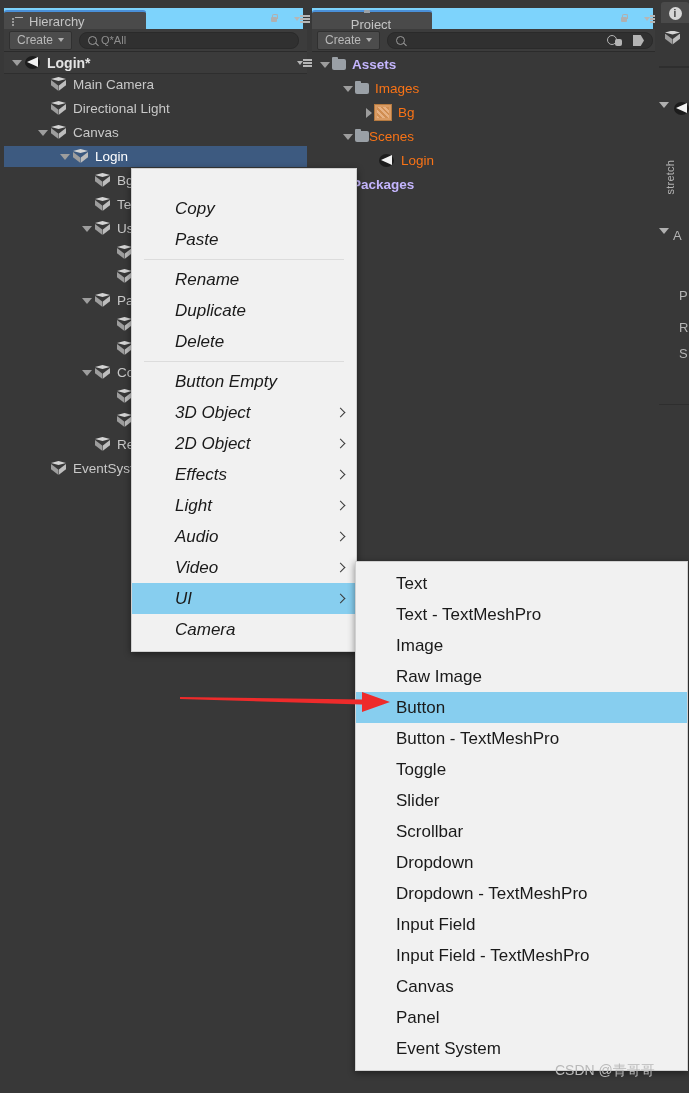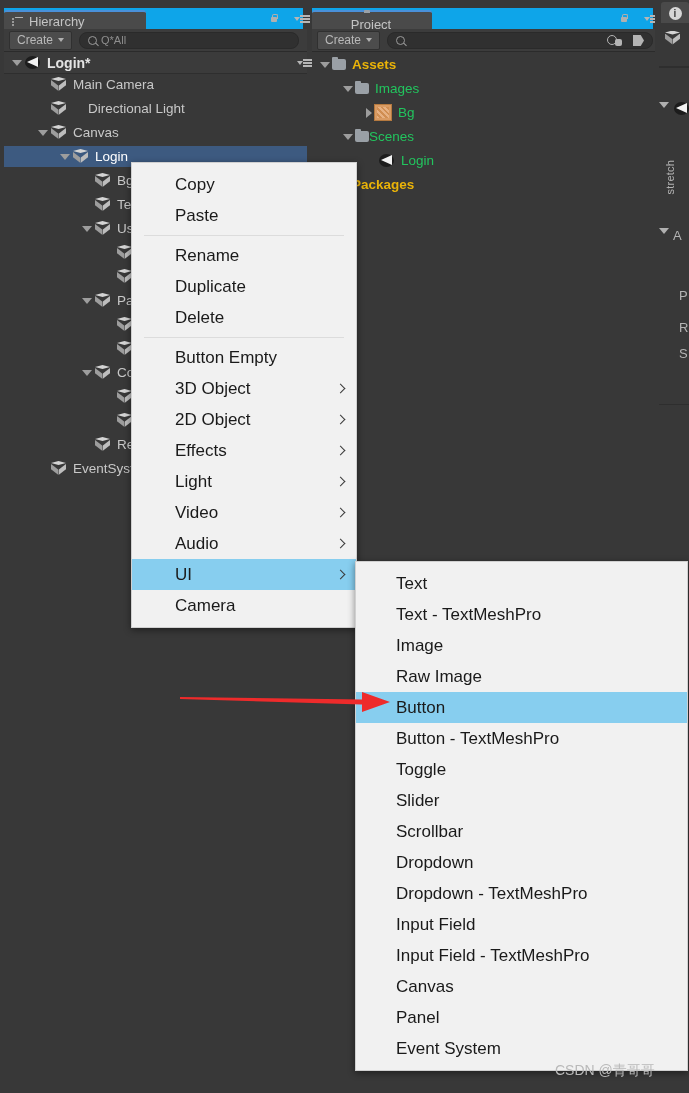--- a/index.html
+++ b/index.html
@@ -8,21 +8,21 @@
     font-family:"Liberation Sans", sans-serif;
     -webkit-font-smoothing:antialiased;
   }
   .root{position:absolute;inset:0;background:#383838;}
 
   
   .abs{position:absolute;}
 
   
   .panel{position:absolute;background:#383838;}
-  .panel-tabbar{position:absolute;left:0;top:0;height:21px;right:4px;background:#0ea5e9;}
+  .panel-tabbar{position:absolute;left:0;top:0;height:21px;right:4px;background:#7dd3fc;}
   .tab{
     position:absolute;left:0;top:2px;height:19px;
     background:#4a4a4a;border-top:2px solid #4a90d9;
     border-top-left-radius:3px;border-top-right-radius:3px;
     display:flex;align-items:center;gap:5px;padding:0 10px 0 8px;
     color:#c4c4c4;font-size:13px;
   }
   .tab-icon{width:13px;height:12px;display:inline-block;position:relative;}
 
   
@@ -82,22 +82,22 @@
 
   
   .sceneico{width:17px;height:16px;position:relative;flex:none;}
   .sceneico:before{content:"";position:absolute;left:1px;top:1.5px;width:15px;height:13px;border-radius:50%;
     background:#1c1c1c;}
   .sceneico:after{content:"";position:absolute;left:3px;top:2.5px;width:0;height:0;
     border-top:5.5px solid transparent;border-bottom:5.5px solid transparent;border-right:11px solid #f2f2f2;}
 
   
   .p-row{position:absolute;left:0;right:0;height:21px;display:flex;align-items:center;
-     color:#22c55e;font-size:13.5px;}
-  .p-row.bold{font-weight:bold;color:#eab308;}
+     color:#f97316;font-size:13.5px;}
+  .p-row.bold{font-weight:bold;color:#c4b5fd;}
   .tex-ico{width:16px;height:15px;background:#d99b63;border:1px solid #b5793f;flex:none;position:relative;}
   .tex-ico:after{content:"";position:absolute;left:2px;top:2px;right:2px;bottom:2px;
     background:repeating-linear-gradient(45deg,#e6b183 0 2px,#d08e52 2px 4px);}
 
   
   .insp{position:absolute;top:0;right:0;width:34px;bottom:0;background:#383838;}
   .insp-tab{position:absolute;left:6px;top:2px;width:28px;height:19px;background:#4a4a4a;
      border-top:2px solid #4a4a4a;border-radius:3px 3px 0 0;display:flex;align-items:center;justify-content:center;}
   .info-ico{width:13px;height:13px;border-radius:50%;background:#d6d6d6;color:#3a3a3a;font-size:10px;
      font-weight:bold;display:flex;align-items:center;justify-content:center;line-height:1;}
@@ -178,21 +178,21 @@
           <span style="margin-left: 6px;">Main Camera</span>
         </div>
         <div class="tree-row" style="top: 24px;">
           <span style="width: 34px; flex: 0 0 auto;"></span>
           <span style="width: 12px; flex: 0 0 auto;"></span>
           <span class="cube">
             <span class="top"></span>
             <span class="lft"></span>
             <span class="rgt"></span>
           </span>
-          <span style="margin-left: 21px;">Directional Light</span>
+          <span style="margin-left: 6px;">Directional Light</span>
         </div>
         <div class="tree-row" style="top: 48px;">
           <span style="width: 34px; flex: 0 0 auto;"></span>
           <span class="twisty"></span>
           <span class="cube">
             <span class="top"></span>
             <span class="lft"></span>
             <span class="rgt"></span>
           </span>
           <span style="margin-left: 6px;">Canvas</span>
@@ -436,21 +436,21 @@
     <div class="abs" style="left:4px;top:234px;">
       <span class="twisty" style="border-top-color:#b0b0b0;"></span>
     </div>
     <div class="abs" style="left:18px;top:228px;color:#b4b4b4;font-size:13px;">A</div>
     <div class="abs" style="left:24px;top:288px;color:#b4b4b4;font-size:13px;">P</div>
     <div class="abs" style="left:24px;top:320px;color:#b4b4b4;font-size:13px;">R</div>
     <div class="abs" style="left:24px;top:346px;color:#b4b4b4;font-size:13px;">S</div>
     <div class="abs" style="left:4px;top:404px;right:0;height:1px;background:#2e2e2e;"></div>
   </div>
 
-  <div class="ctxmenu" style="left: 131px; top: 162px; width: 224px; padding-top: 6px; padding-bottom: 6px;" id="ctx">
+  <div class="ctxmenu" style="left: 131px; top: 168px; width: 224px; padding-top: 24px; padding-bottom: 6px; font-style: italic;" id="ctx">
       <div class="mi">
         <span>Copy</span>
       </div>
       <div class="mi">
         <span>Paste</span>
       </div>
       <div class="sep"></div>
       <div class="mi">
         <span>Rename</span>
       </div>
@@ -474,25 +474,25 @@
       </div>
       <div class="mi">
         <span>Effects</span>
         <span class="arrow"></span>
       </div>
       <div class="mi">
         <span>Light</span>
         <span class="arrow"></span>
       </div>
       <div class="mi">
+        <span>Audio</span>
+        <span class="arrow"></span>
+      </div>
+      <div class="mi">
         <span>Video</span>
-        <span class="arrow"></span>
-      </div>
-      <div class="mi">
-        <span>Audio</span>
         <span class="arrow"></span>
       </div>
       <div class="mi hl">
         <span>UI</span>
         <span class="arrow"></span>
       </div>
       <div class="mi">
         <span>Camera</span>
       </div>
     </div>

